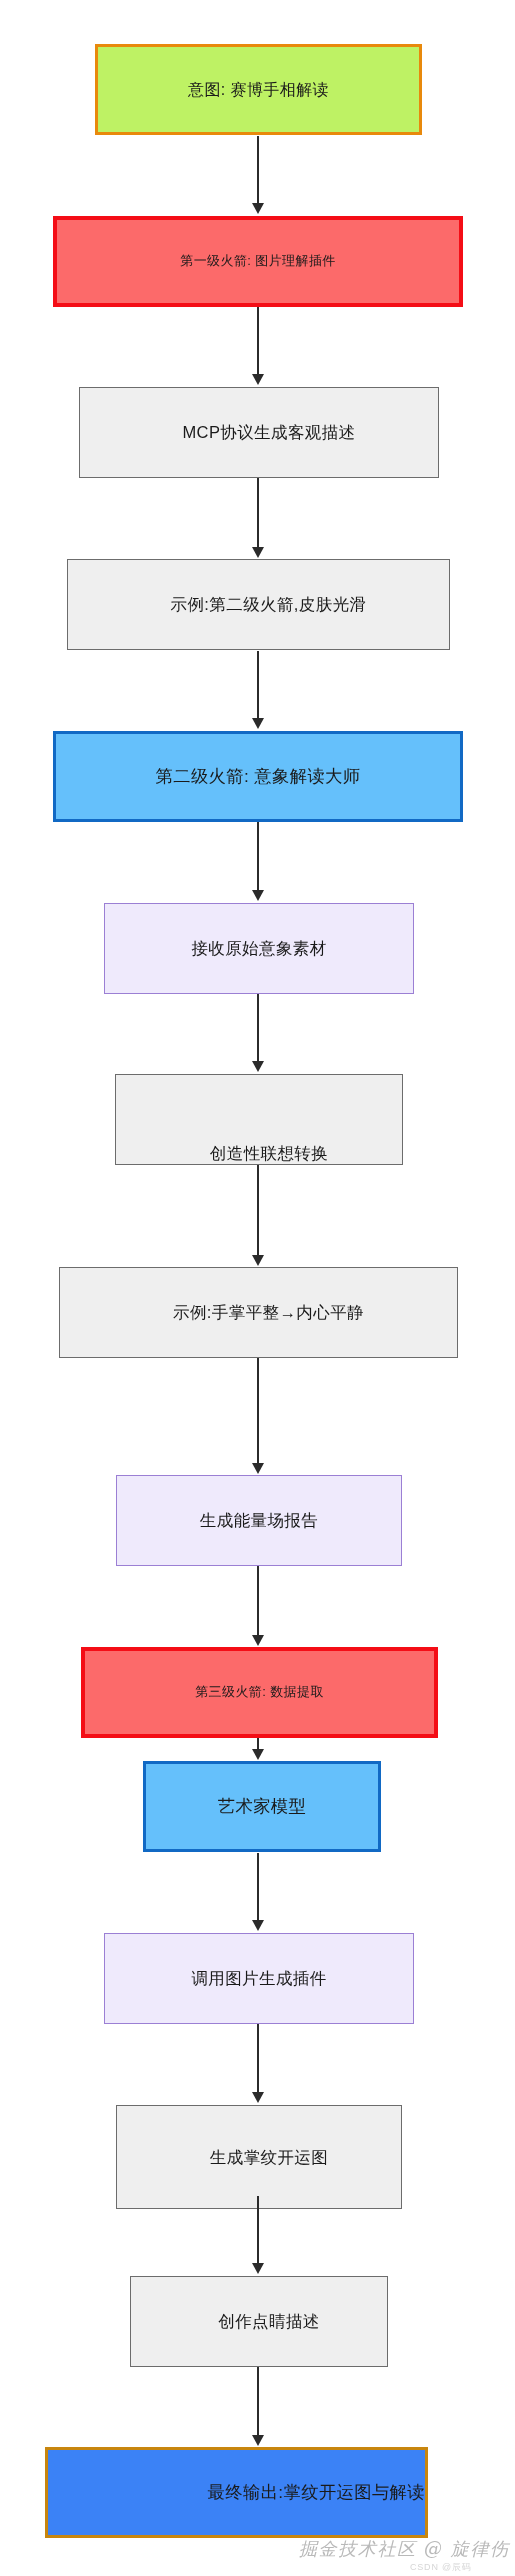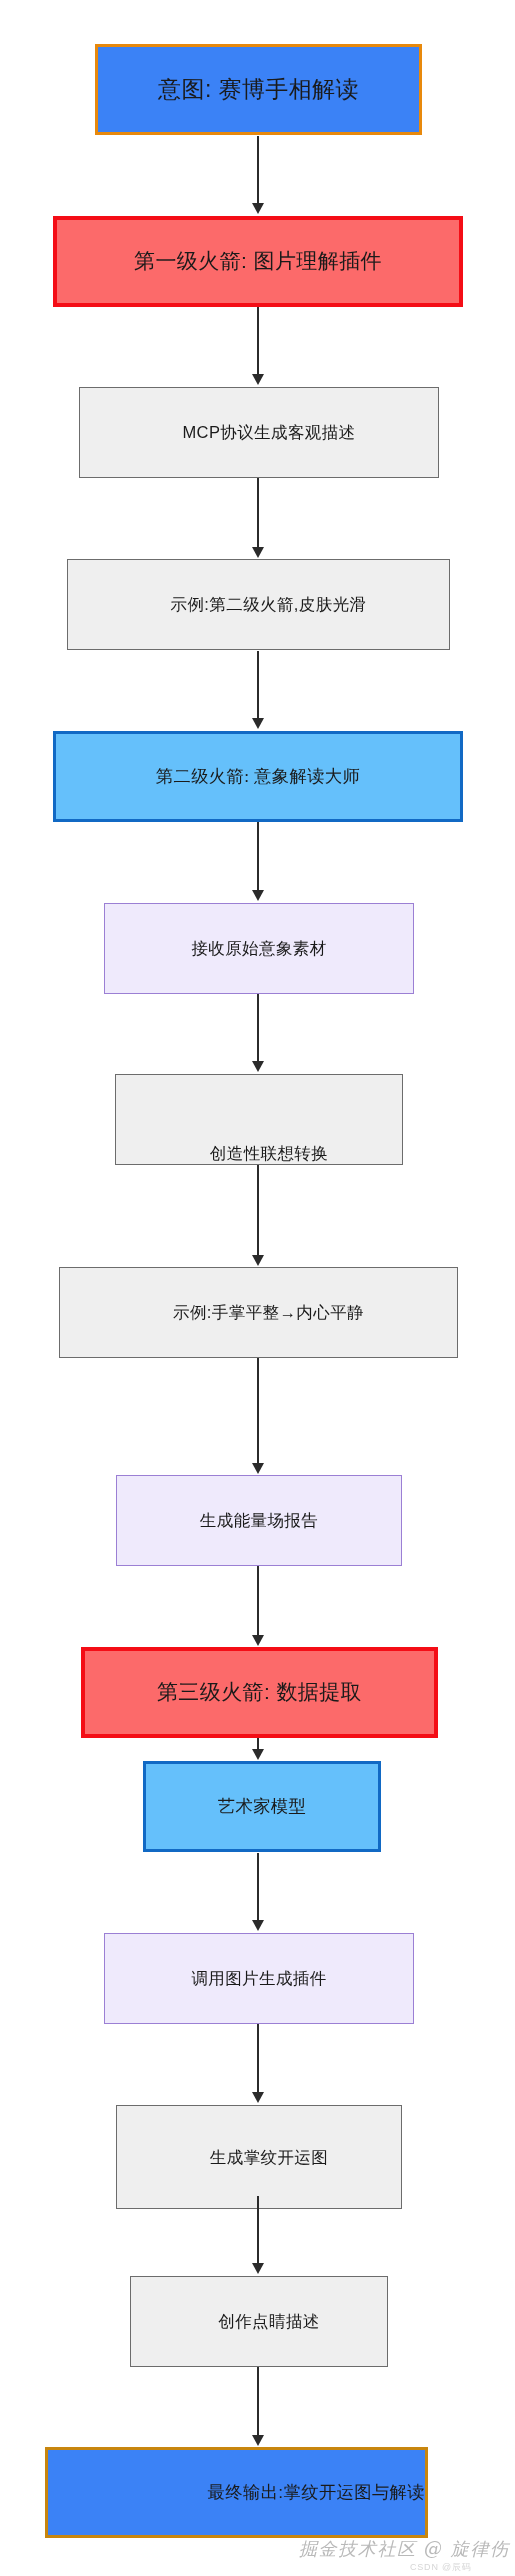--- a/index.html
+++ b/index.html
@@ -30,34 +30,34 @@
     white-space: nowrap;
   }
   
   .st-grey {
     background: #efefef;
     border: 1.6px solid #6c6c6c;
     font-size: 16.5px;
     padding-left: 20px;
   }
   .st-orange-light {
-    background: #3b82f6;
+    background: #bef264;
     border: 3.3px solid #e8890c;
-    font-size: 23px;
+    font-size: 16px;
   }
   .st-orange-strong {
     background: #3b82f6;
     border: 3.3px solid #c8860e;
     font-size: 17.3px;
     justify-content: flex-end;
   }
   .st-red {
     background: #fc6a6a;
     border: 4.1px solid #f40d16;
-    font-size: 21px;
+    font-size: 13px;
   }
   .st-blue {
     background: #65c0fb;
     border: 3.3px solid #1169c4;
     font-size: 17.3px;
   }
   .st-lavender {
     background: #efeafc;
     border: 1.6px solid #9b7fd4;
     font-size: 16.5px;
@@ -109,21 +109,21 @@
   </div>
 
   <div class="node st-grey" style="left:79px; top:387px; width:360px; height:91px;">
     <span>MCP协议生成客观描述</span>
   </div>
 
   <div class="node st-grey" style="left:67px; top:559px; width:383px; height:91px;">
     <span>示例:第二级火箭,皮肤光滑</span>
   </div>
 
-  <div class="node st-blue" style="left:53px; top:364px; width:410px; height:91px; top:731px;font-family:Liberation Serif, serif;">
+  <div class="node st-blue" style="left:53px; top:364px; width:410px; height:91px; top:731px;">
     <span>第二级火箭: 意象解读大师</span>
   </div>
 
   <div class="node st-lavender" style="left:104px; top:903px; width:310px; height:91px;">
     <span>接收原始意象素材</span>
   </div>
 
   <div class="node st-grey" style="left:115px; top:1074px; width:288px; height:91px;align-items:flex-end;">
     <span>创造性联想转换</span>
   </div>

